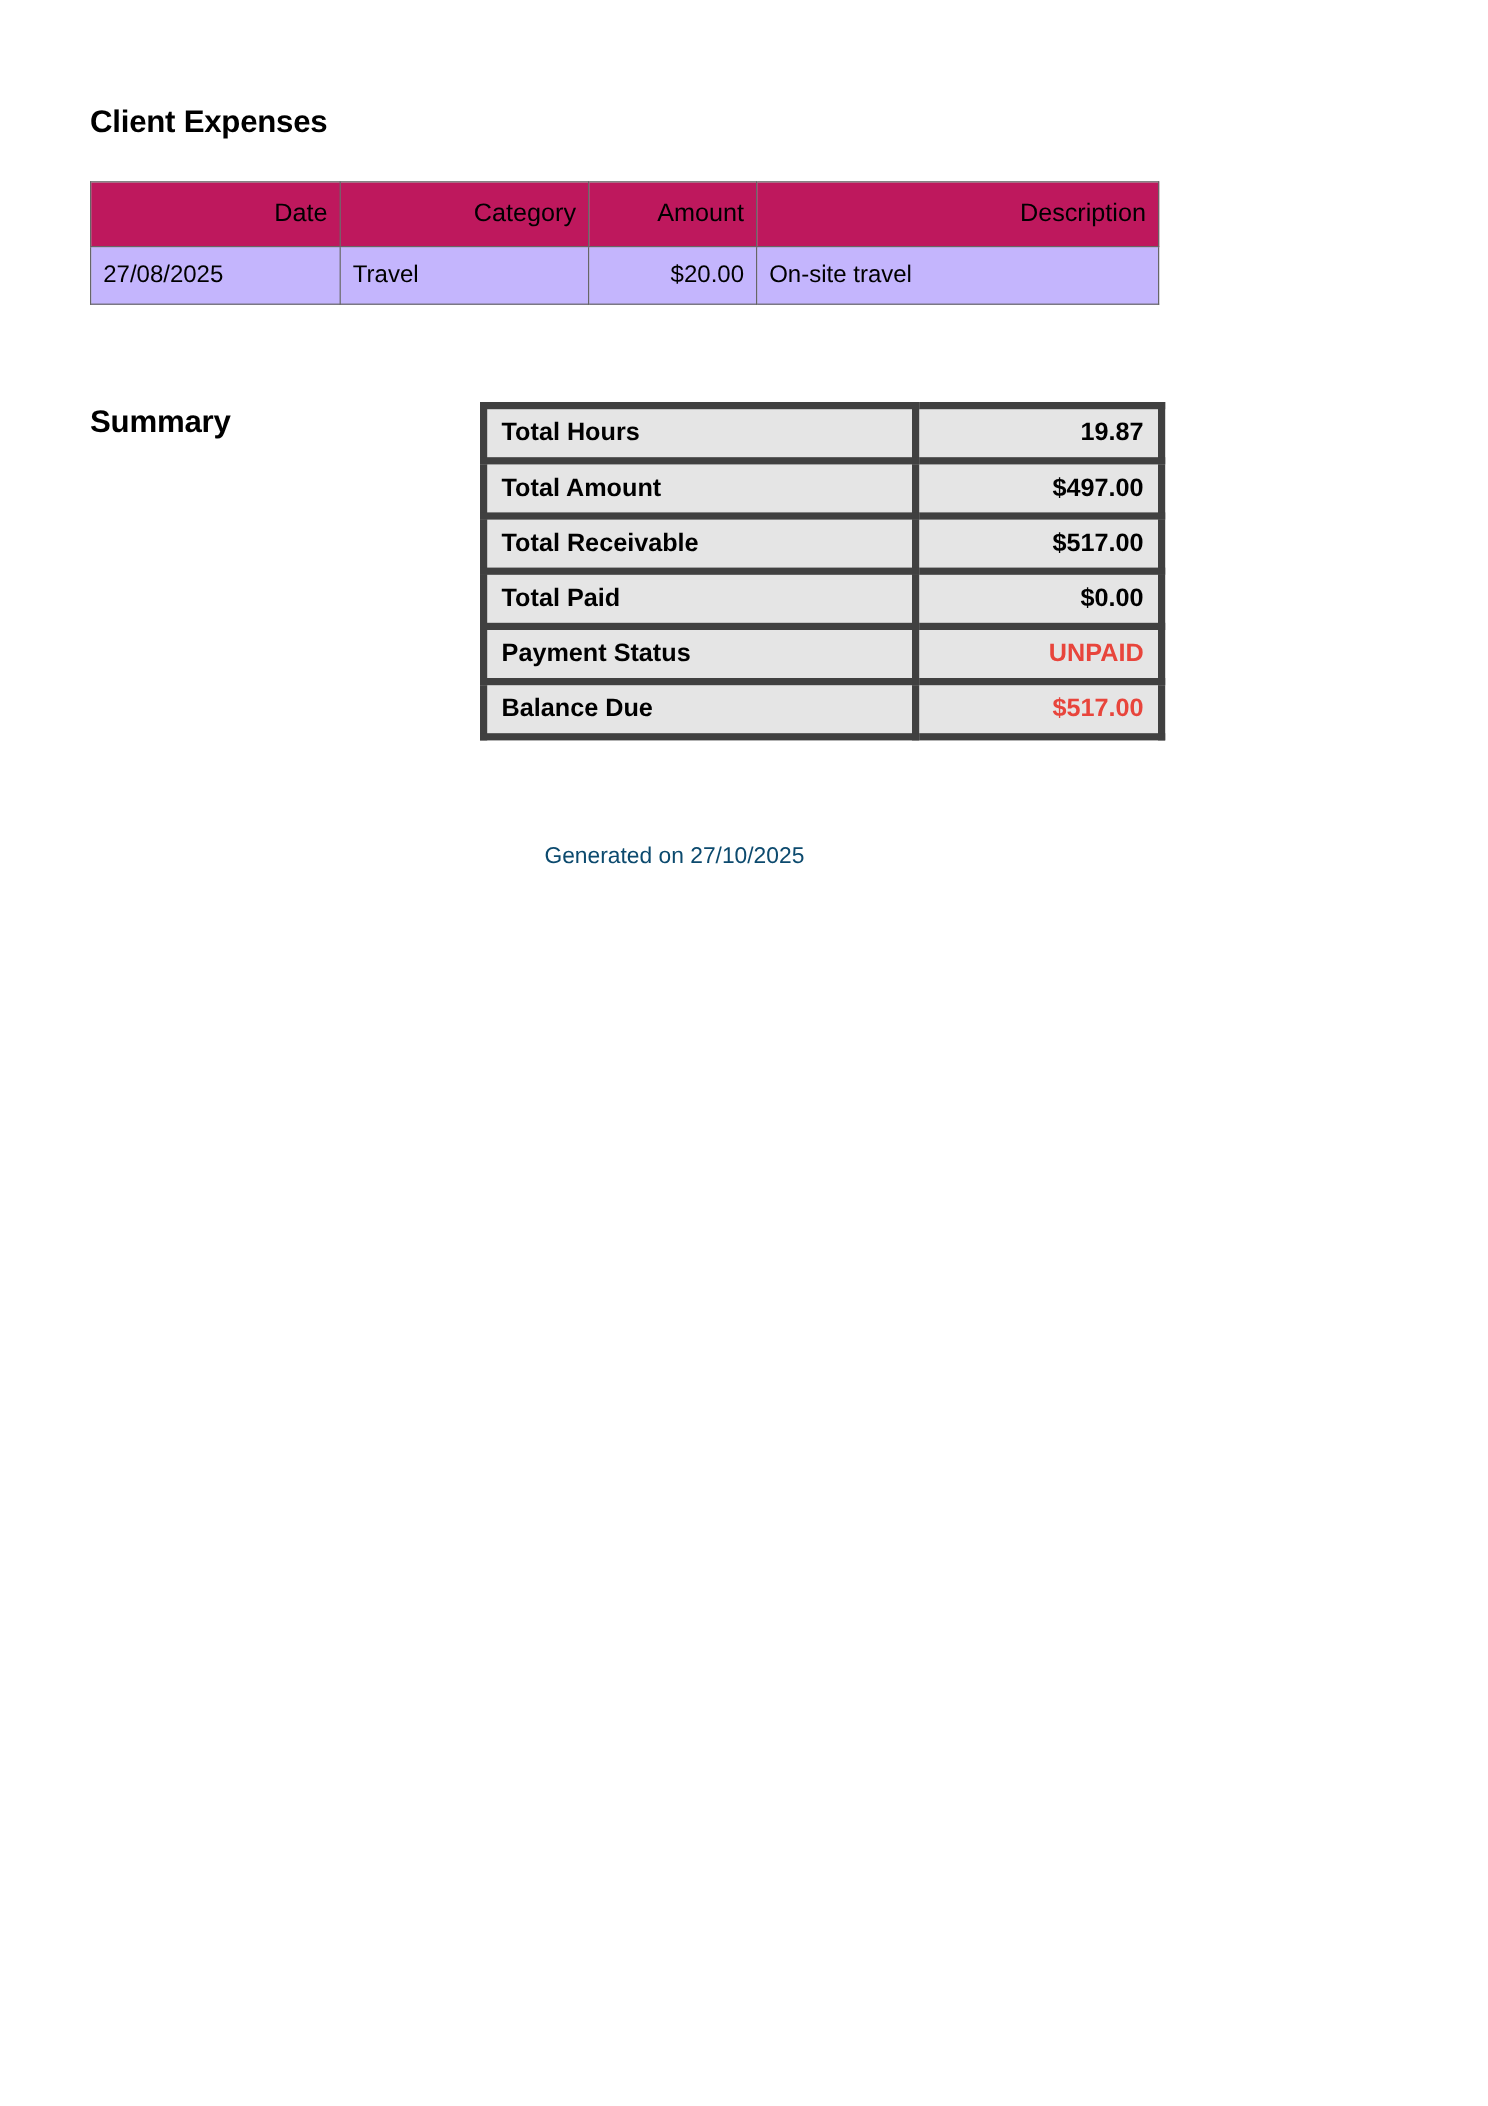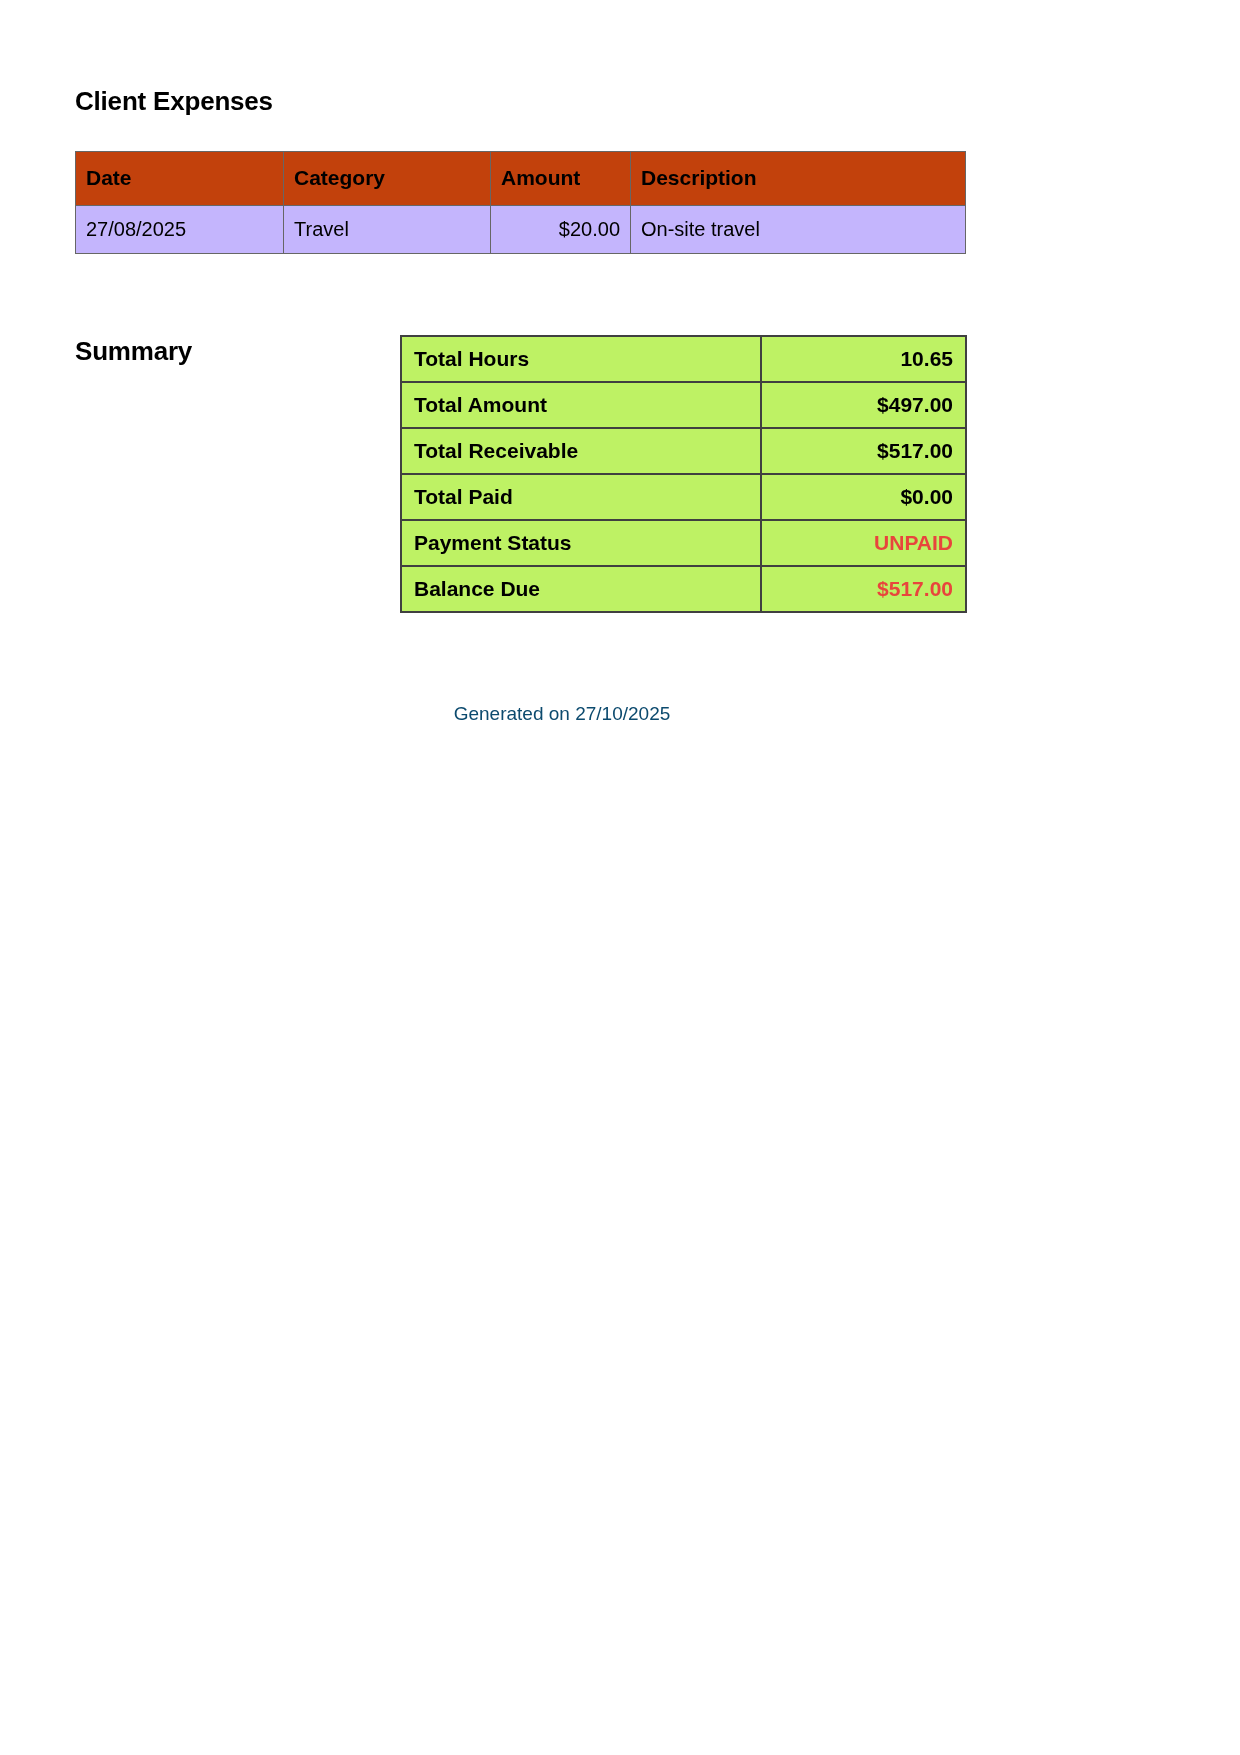--- a/index.html
+++ b/index.html
@@ -51,23 +51,23 @@
   }
   .expenses-table th,
   .expenses-table td {
     border: 1px solid #666666;
     padding: 9px 10px;
     line-height: 1.25;
     vertical-align: middle;
     box-sizing: border-box;
   }
   .expenses-table thead th {
-    background: #c2410c;
-    font-weight: bold;
-    text-align: left;
+    background: #be185d;
+    font-weight: normal;
+    text-align: right;
     height: 54px;
     font-size: 21px;
   }
   .expenses-table tbody td {
     background: #c4b5fd;
     font-weight: normal;
     height: 48px;
   }
   .col-date  { width: 208px; }
   .col-cat   { width: 207px; }
@@ -81,27 +81,27 @@
   .summary-table {
     position: absolute;
     left: 400px;
     top: 335px;
     width: 565px;
     border-collapse: collapse;
     table-layout: fixed;
     font-size: 21px;
   }
   .summary-table td {
-    border: 2px solid #404040;
+    border: 6px solid #404040;
     padding: 8px 12px;
     height: 46px;
     box-sizing: border-box;
     font-weight: bold;
     vertical-align: middle;
-    background: #bef264;
+    background: #e5e5e5;
   }
   .summary-label { width: 360px; text-align: left; }
   .summary-value { width: 205px; text-align: right; }
   .value-alert { color: #e8453c; }
 
   
   .footer-note {
     position: absolute;
     left: 0;
     top: 703px;
@@ -151,21 +151,21 @@
   <div class="section-heading" id="summary-heading">Summary</div>
 
   <table class="summary-table">
     <colgroup>
       <col class="summary-label">
         <col class="summary-value">
     </colgroup>
     <tbody>
       <tr>
         <td class="summary-label">Total Hours</td>
-        <td class="summary-value">10.65</td>
+        <td class="summary-value">19.87</td>
       </tr>
       <tr>
         <td class="summary-label">Total Amount</td>
         <td class="summary-value">$497.00</td>
       </tr>
       <tr>
         <td class="summary-label">Total Receivable</td>
         <td class="summary-value">$517.00</td>
       </tr>
       <tr>

